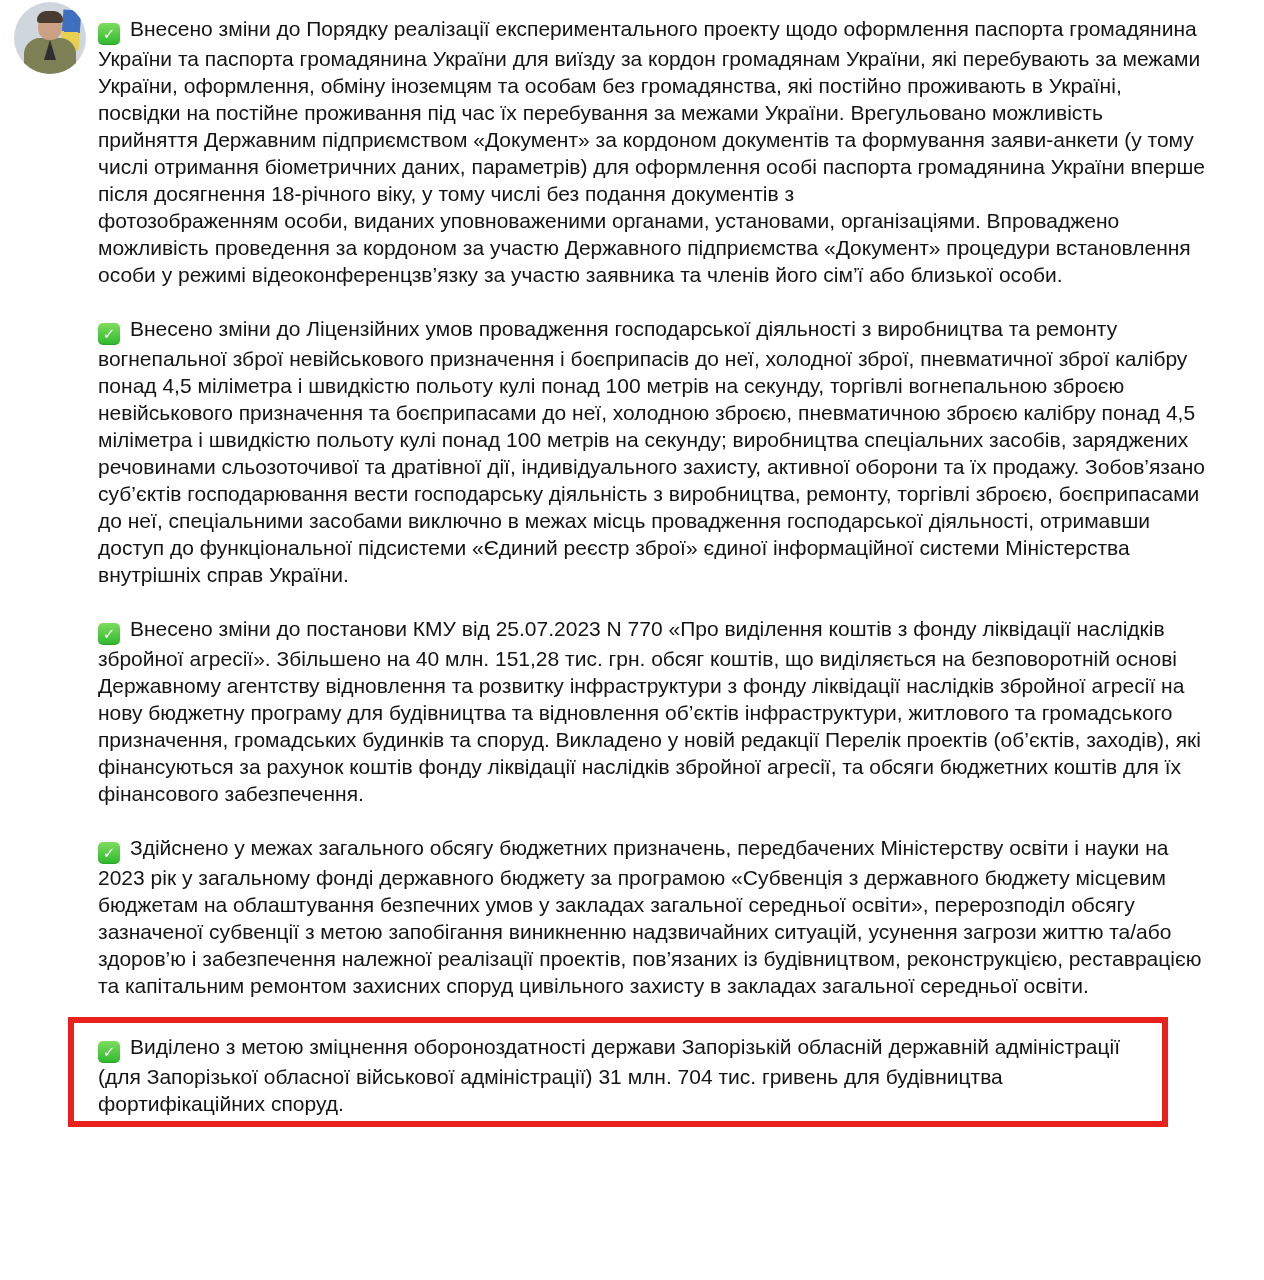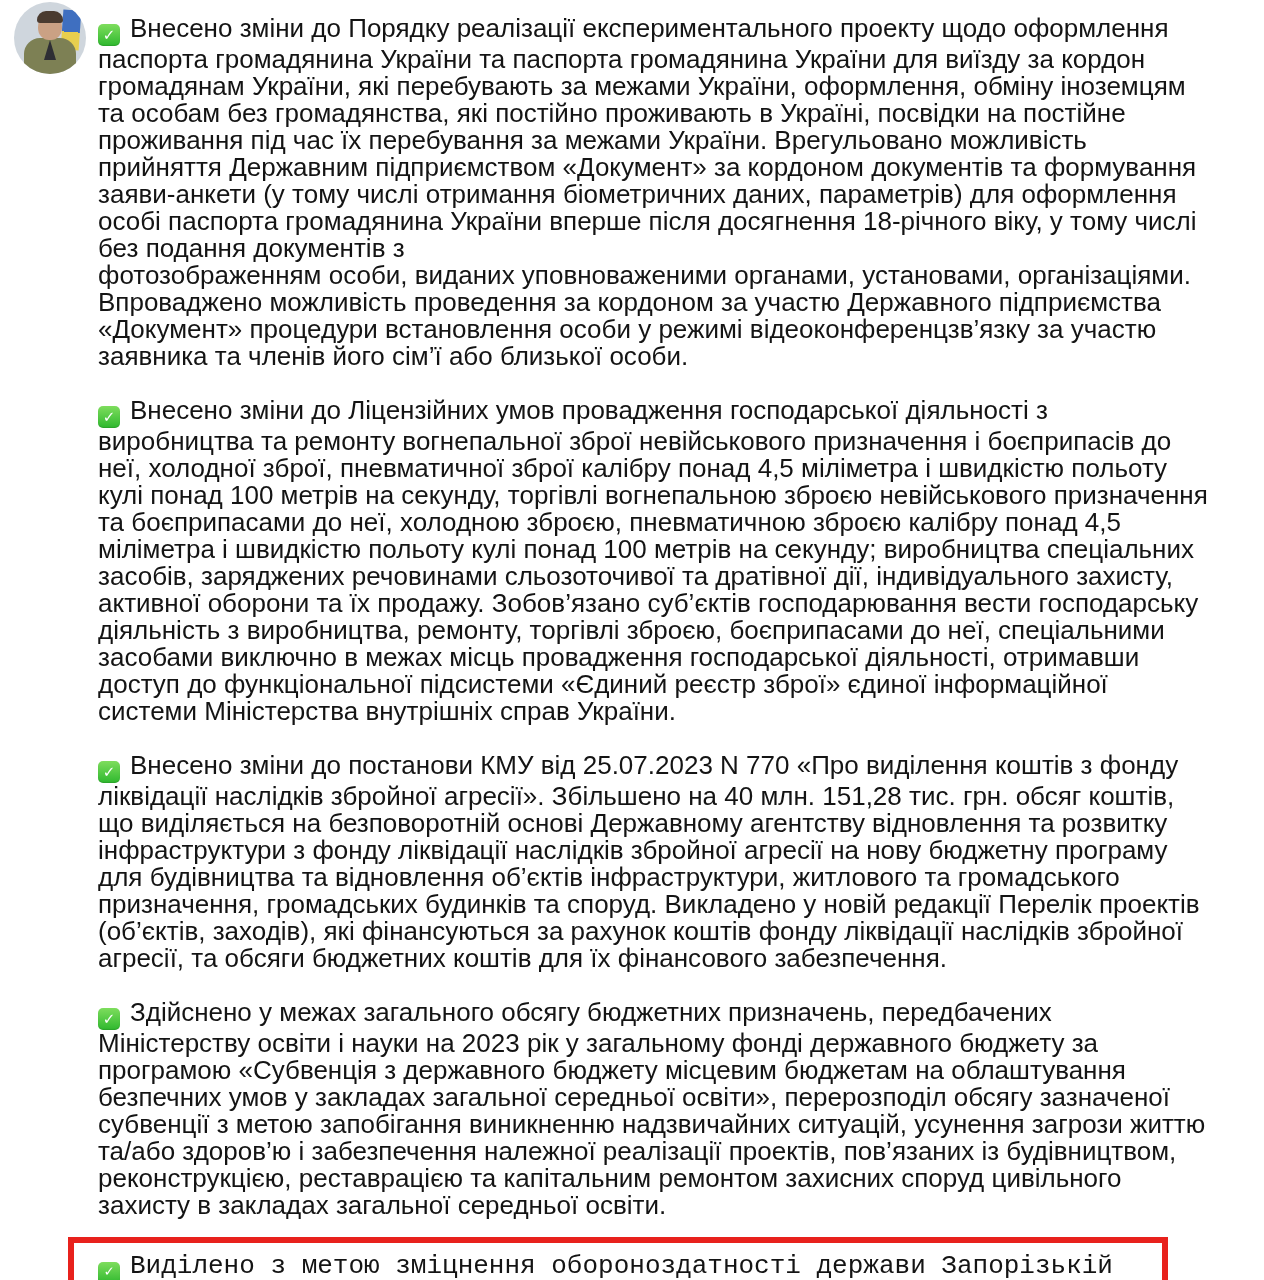--- a/index.html
+++ b/index.html
@@ -21,38 +21,38 @@
     white-space:nowrap;cursor:pointer;
   }
   .flag{
     display:inline-block;width:28px;height:20px;border-radius:3px;
     vertical-align:-3px;margin:0 6px;
     background:linear-gradient(180deg,#3a75c4 0%,#3a75c4 50%,#ffd500 50%,#ffd500 100%);
   }
   .message{margin-top:9px;}
   .msg{
     margin:0 0 27px 0;
-    font-size:26px;line-height:27px;color:#141414;
+    font-size:21px;line-height:27px;color:#141414;
   }
   .check{
     display:inline-block;width:22px;height:22px;border-radius:5px;
     background:linear-gradient(180deg,#7edd5d 0%,#2eb82e 100%);
     color:#ffffff;text-align:center;line-height:22px;
     font-size:15px;font-weight:bold;
     vertical-align:-3px;margin-right:10px;
     box-shadow:inset 0 -1px 1px rgba(0,0,0,0.12);
   }
   .check::after{content:"\2713";}
   .highlight-box{
     border:6px solid #e8211c;
     margin:-9px 0 0 -30px;
     padding:10px 20px 4px 24px;
     width:1100px;box-sizing:border-box;
   }
-  .highlight-box .msg{margin-bottom:0;font-family:Liberation Mono, monospace;}
+  .highlight-box .msg{margin-bottom:0;}
   
   .av-flagstripe{position:absolute;right:6px;top:8px;width:18px;height:40px;
     background:linear-gradient(180deg,#3f6fc0 0%,#3f6fc0 55%,#e8cf4e 55%,#e8cf4e 100%);
     transform:rotate(4deg);}
   .av-head{position:absolute;left:24px;top:12px;width:24px;height:26px;border-radius:50% 50% 46% 46%;background:#caa184;}
   .av-hair{position:absolute;left:23px;top:9px;width:26px;height:12px;border-radius:12px 12px 4px 4px;background:#4a3b30;}
   .av-body{position:absolute;left:10px;top:36px;width:52px;height:36px;border-radius:16px 16px 0 0;background:#7d8054;}
   .av-shirt{position:absolute;left:30px;top:38px;width:12px;height:20px;background:#2e2e34;clip-path:polygon(50% 0,100% 100%,0 100%);}
 </style>
 </head>

